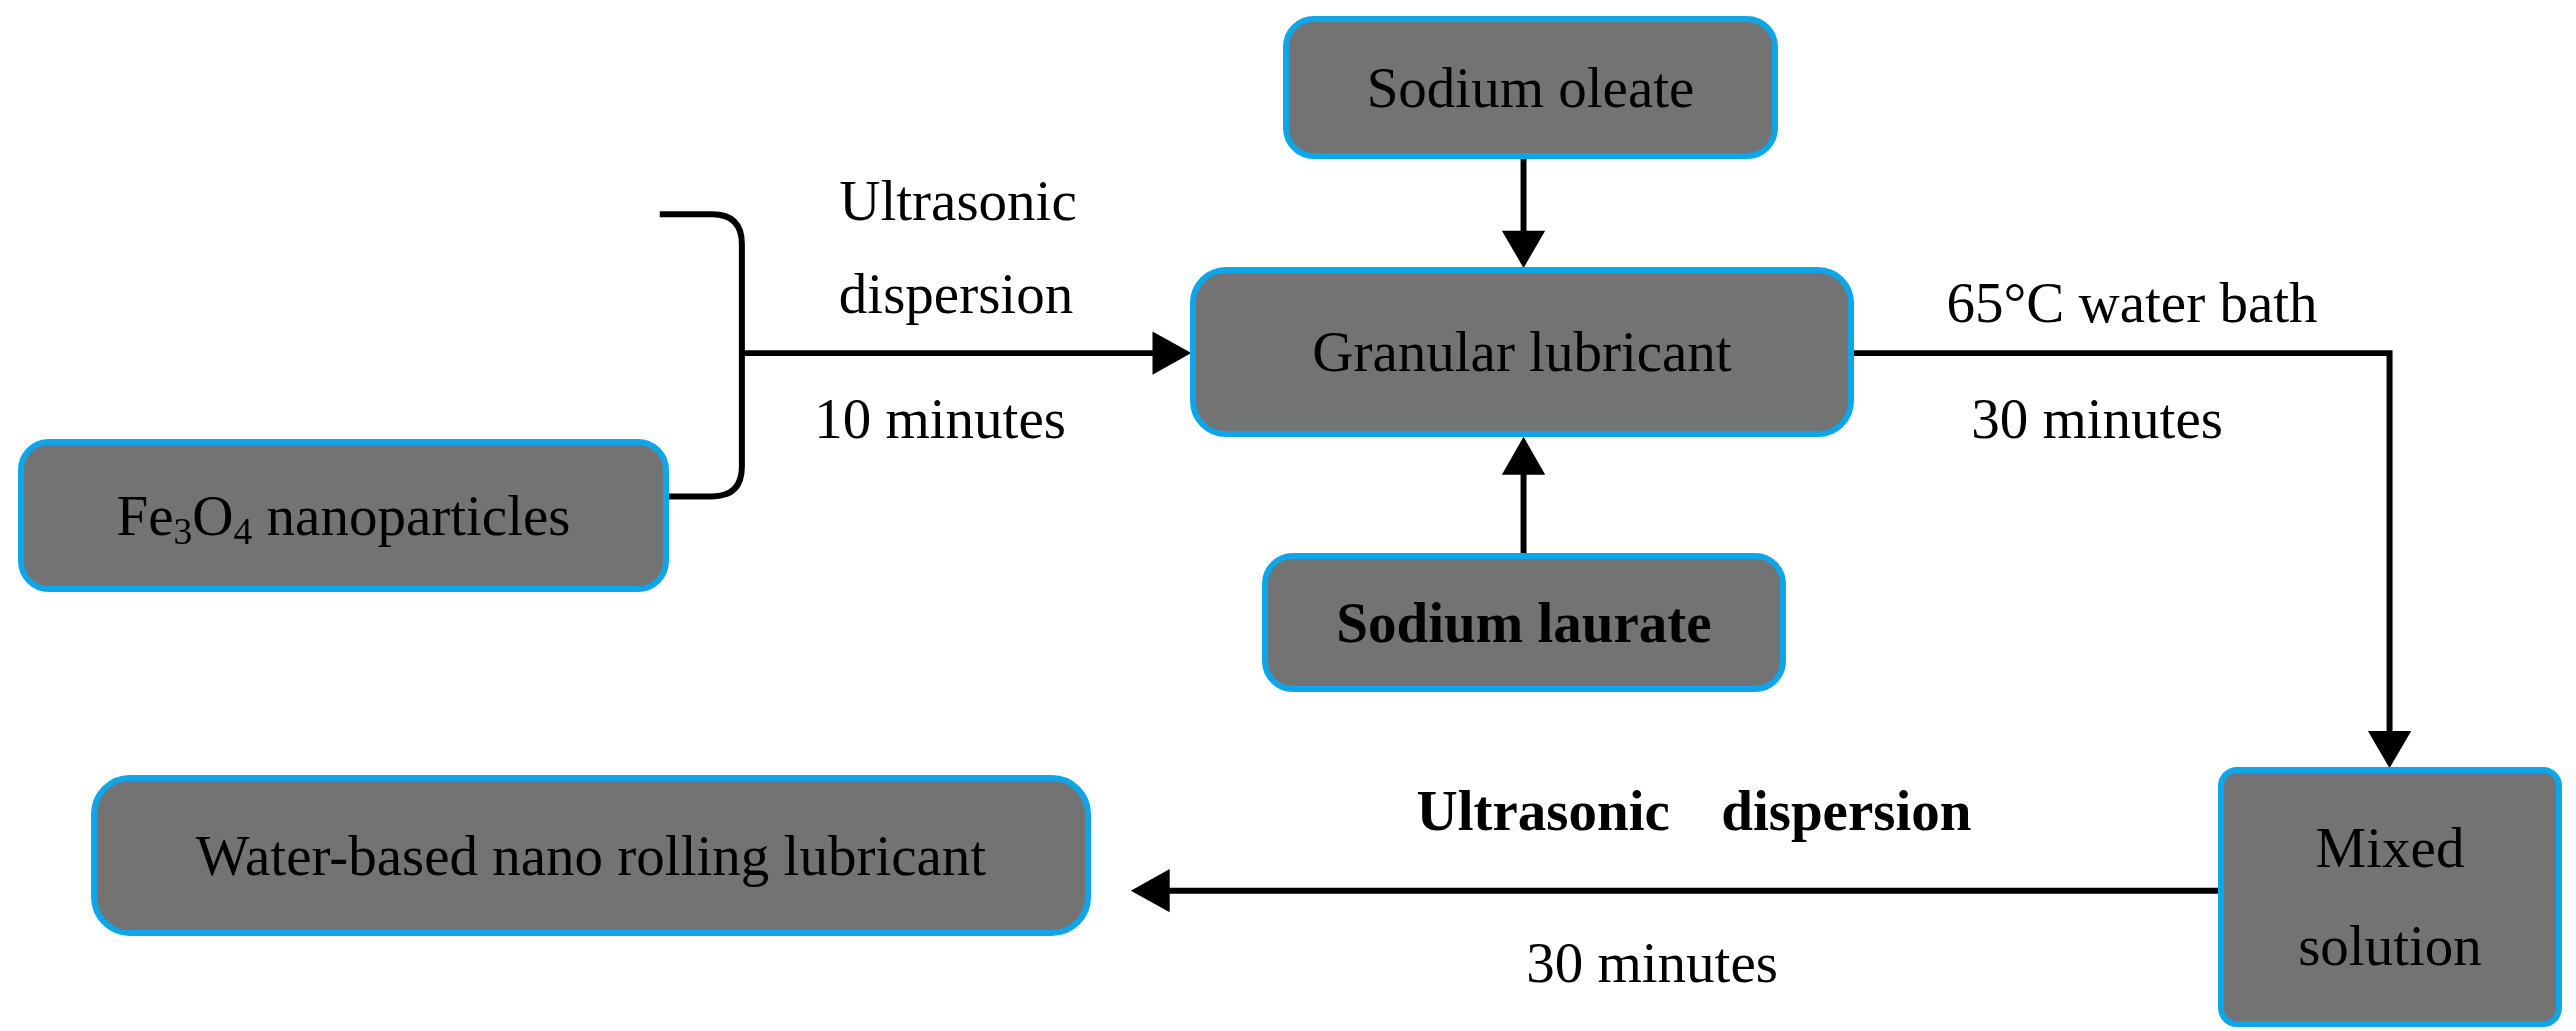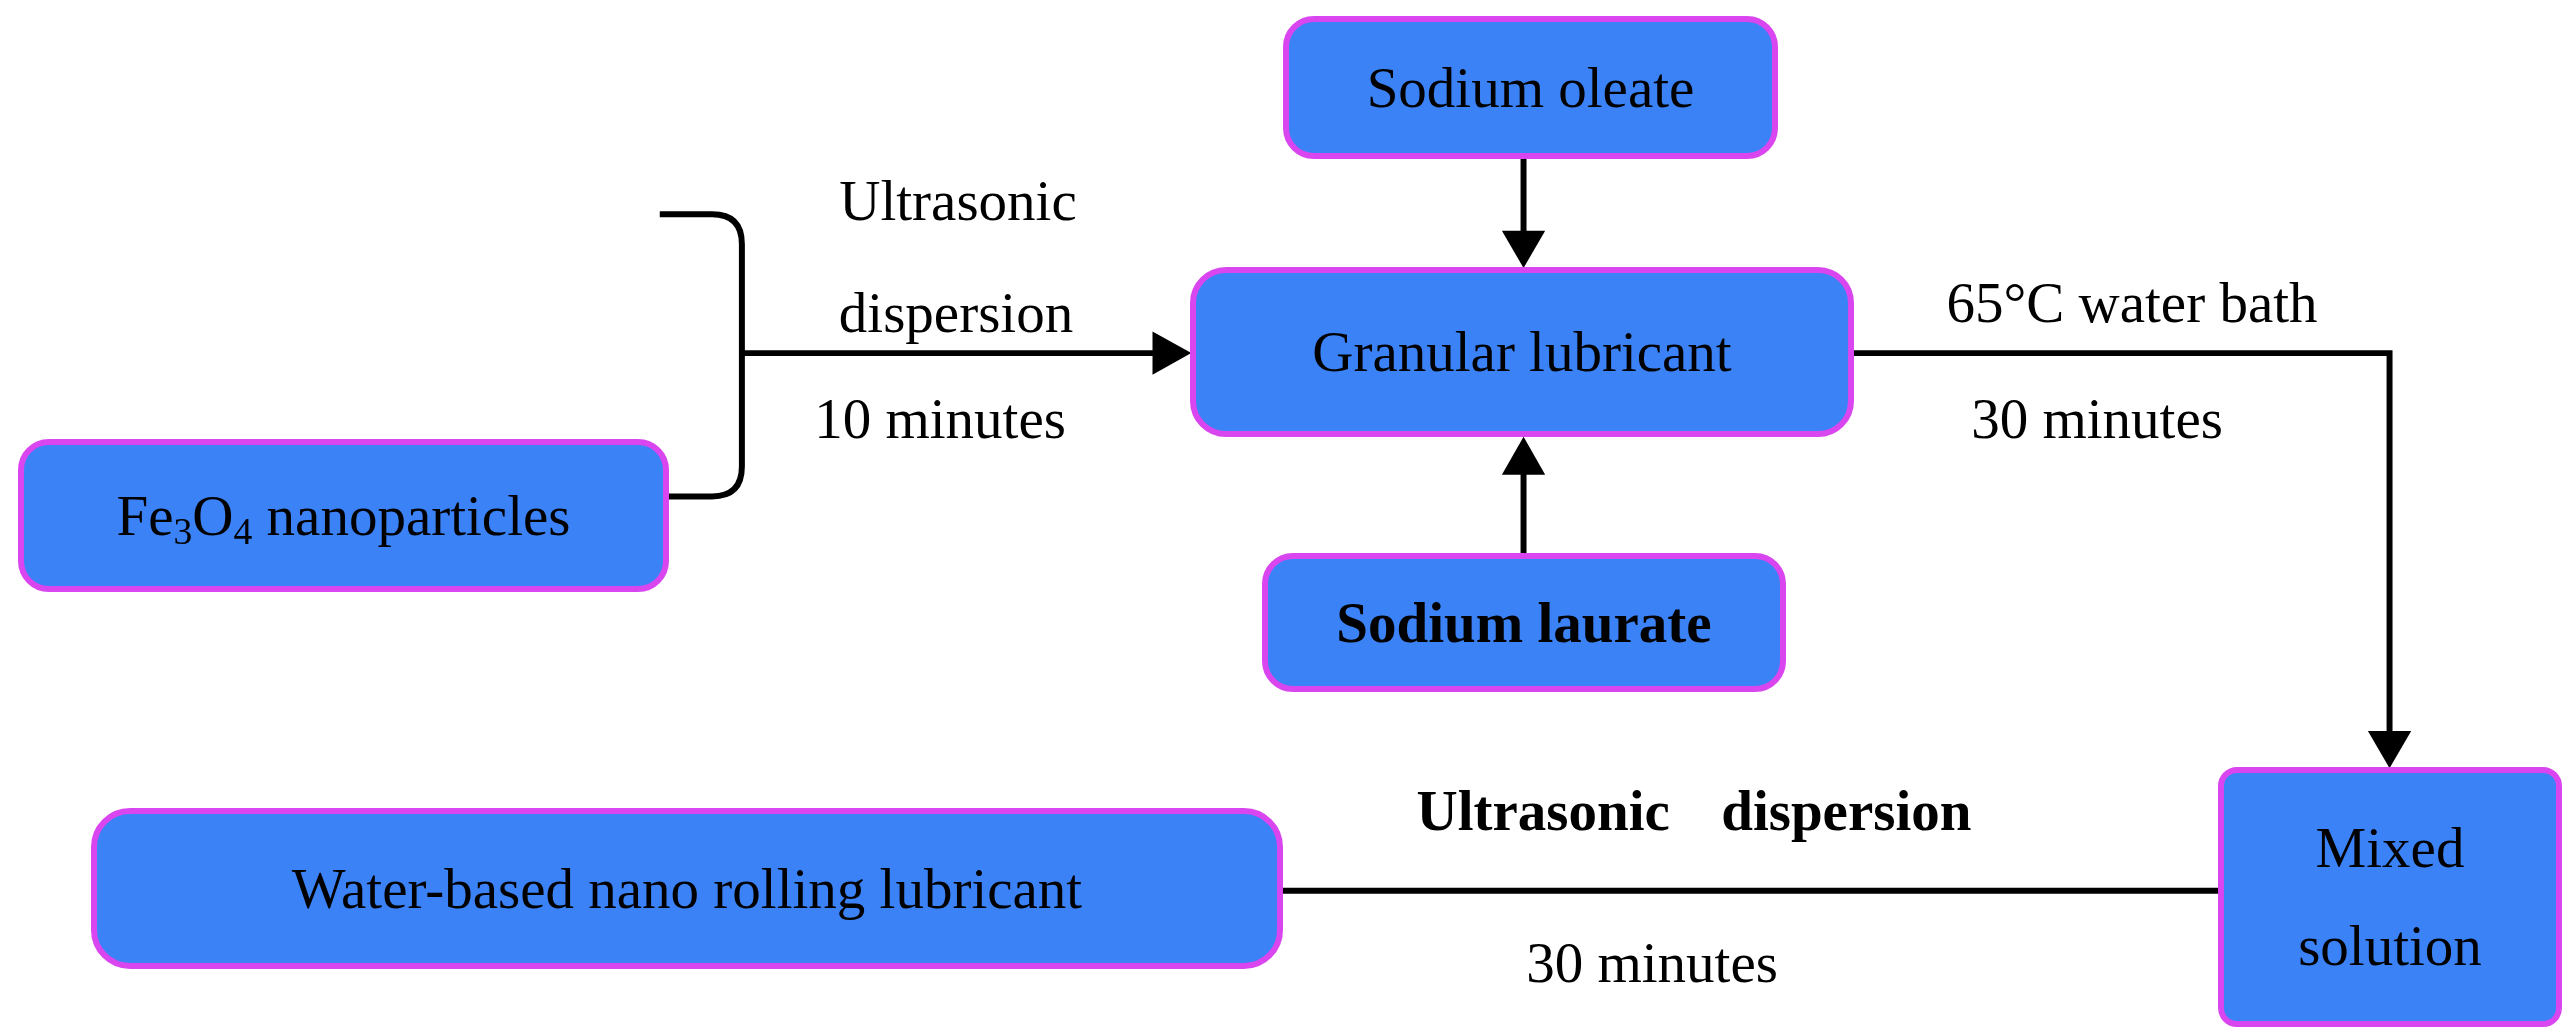--- a/index.html
+++ b/index.html
@@ -19,22 +19,22 @@
   .connector-layer {
     position: absolute;
     left: 0;
     top: 0;
     width: 2576px;
     height: 1031px;
   }
   .node {
     position: absolute;
     box-sizing: border-box;
-    border: 6px solid #d946ef;
-    background: #3b82f6;
+    border: 6px solid #0ea5e9;
+    background: #737373;
     display: flex;
     align-items: center;
     justify-content: center;
     text-align: center;
     font-size: 57px;
     line-height: 1.25;
     white-space: nowrap;
   }
   .node .stack {
     white-space: nowrap;
@@ -56,24 +56,24 @@
     word-spacing: 0.65em;
     font-weight: bold;
   }
   
   #node-deionized   { left: 99px;  top: 134px;  width: 570px;  height: 179px; border-radius: 36px; }
   #node-fe3o4       { left: 18px;   top: 439px;  width: 651px;  height: 153px; border-radius: 31px; }
   #node-oleate      { left: 1283px; top: 16.4px;   width: 495px;  height: 143px; border-radius: 31px; }
   #node-granular    { left: 1190px; top: 267px;  width: 664px;  height: 170px; border-radius: 36px; }
   #node-laurate     { left: 1262px; top: 553px;  width: 524px;  height: 139px; border-radius: 31px; font-weight: bold; }
   #node-mixed       { left: 2218px; top: 767px; width: 344px;  height: 260px; border-radius: 19px; }
-  #node-lubricant   { left: 91px;  top: 808px; width: 1192px; height: 161px; border-radius: 39px; }
+  #node-lubricant   { left: 91px;  top: 775px; width: 1000px; height: 161px; border-radius: 39px; }
   
   #lbl-u1-line1 { left: 958px; top: 200px;  }
-  #lbl-u1-line2 { left: 956px; top: 293px; margin-top: 19px;  }
+  #lbl-u1-line2 { left: 956px; top: 293px;  }
   #lbl-u1-time  { left: 940px; top: 418px; text-align: center;  }
   #lbl-wb-cond  { left: 2132px; top: 302px;  }
   #lbl-wb-time  { left: 2097px; top: 418px;  }
   #lbl-u2-cond  { left: 1694px; top: 810px; }
   #lbl-u2-time  { left: 1652px; top: 962px; }
 </style>
 </head>
 <body>
 
 <div class="canvas">

